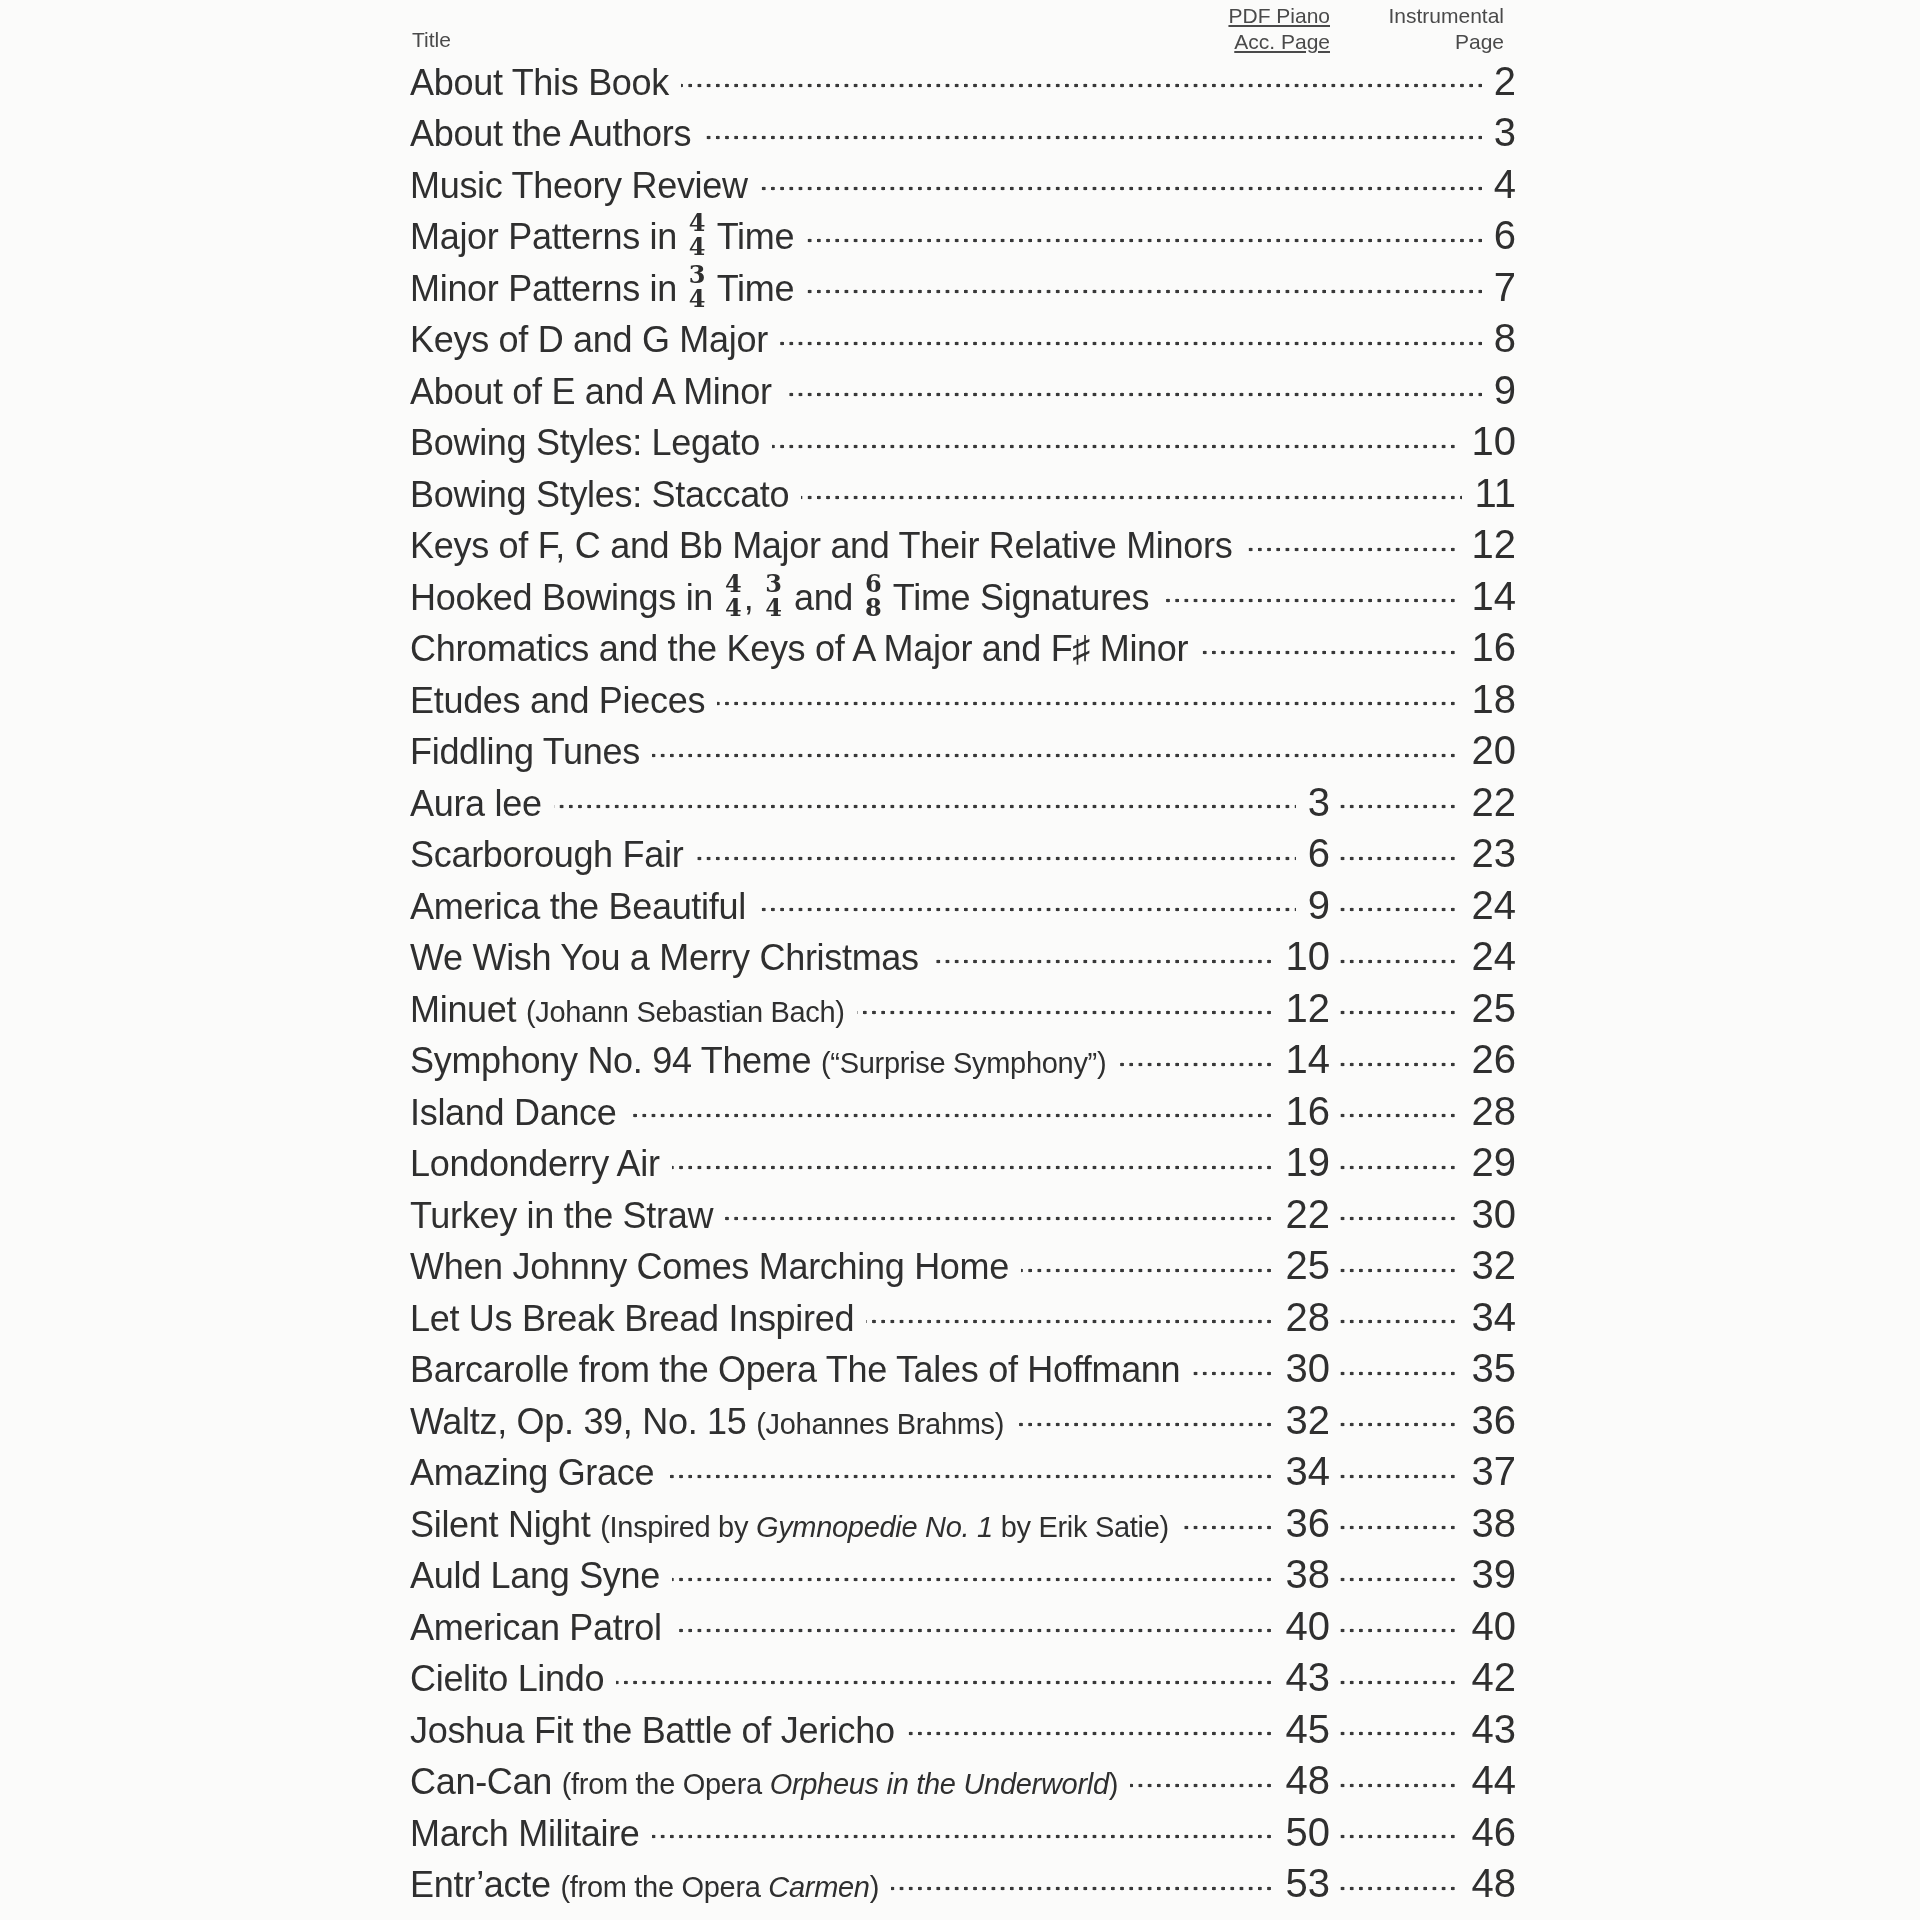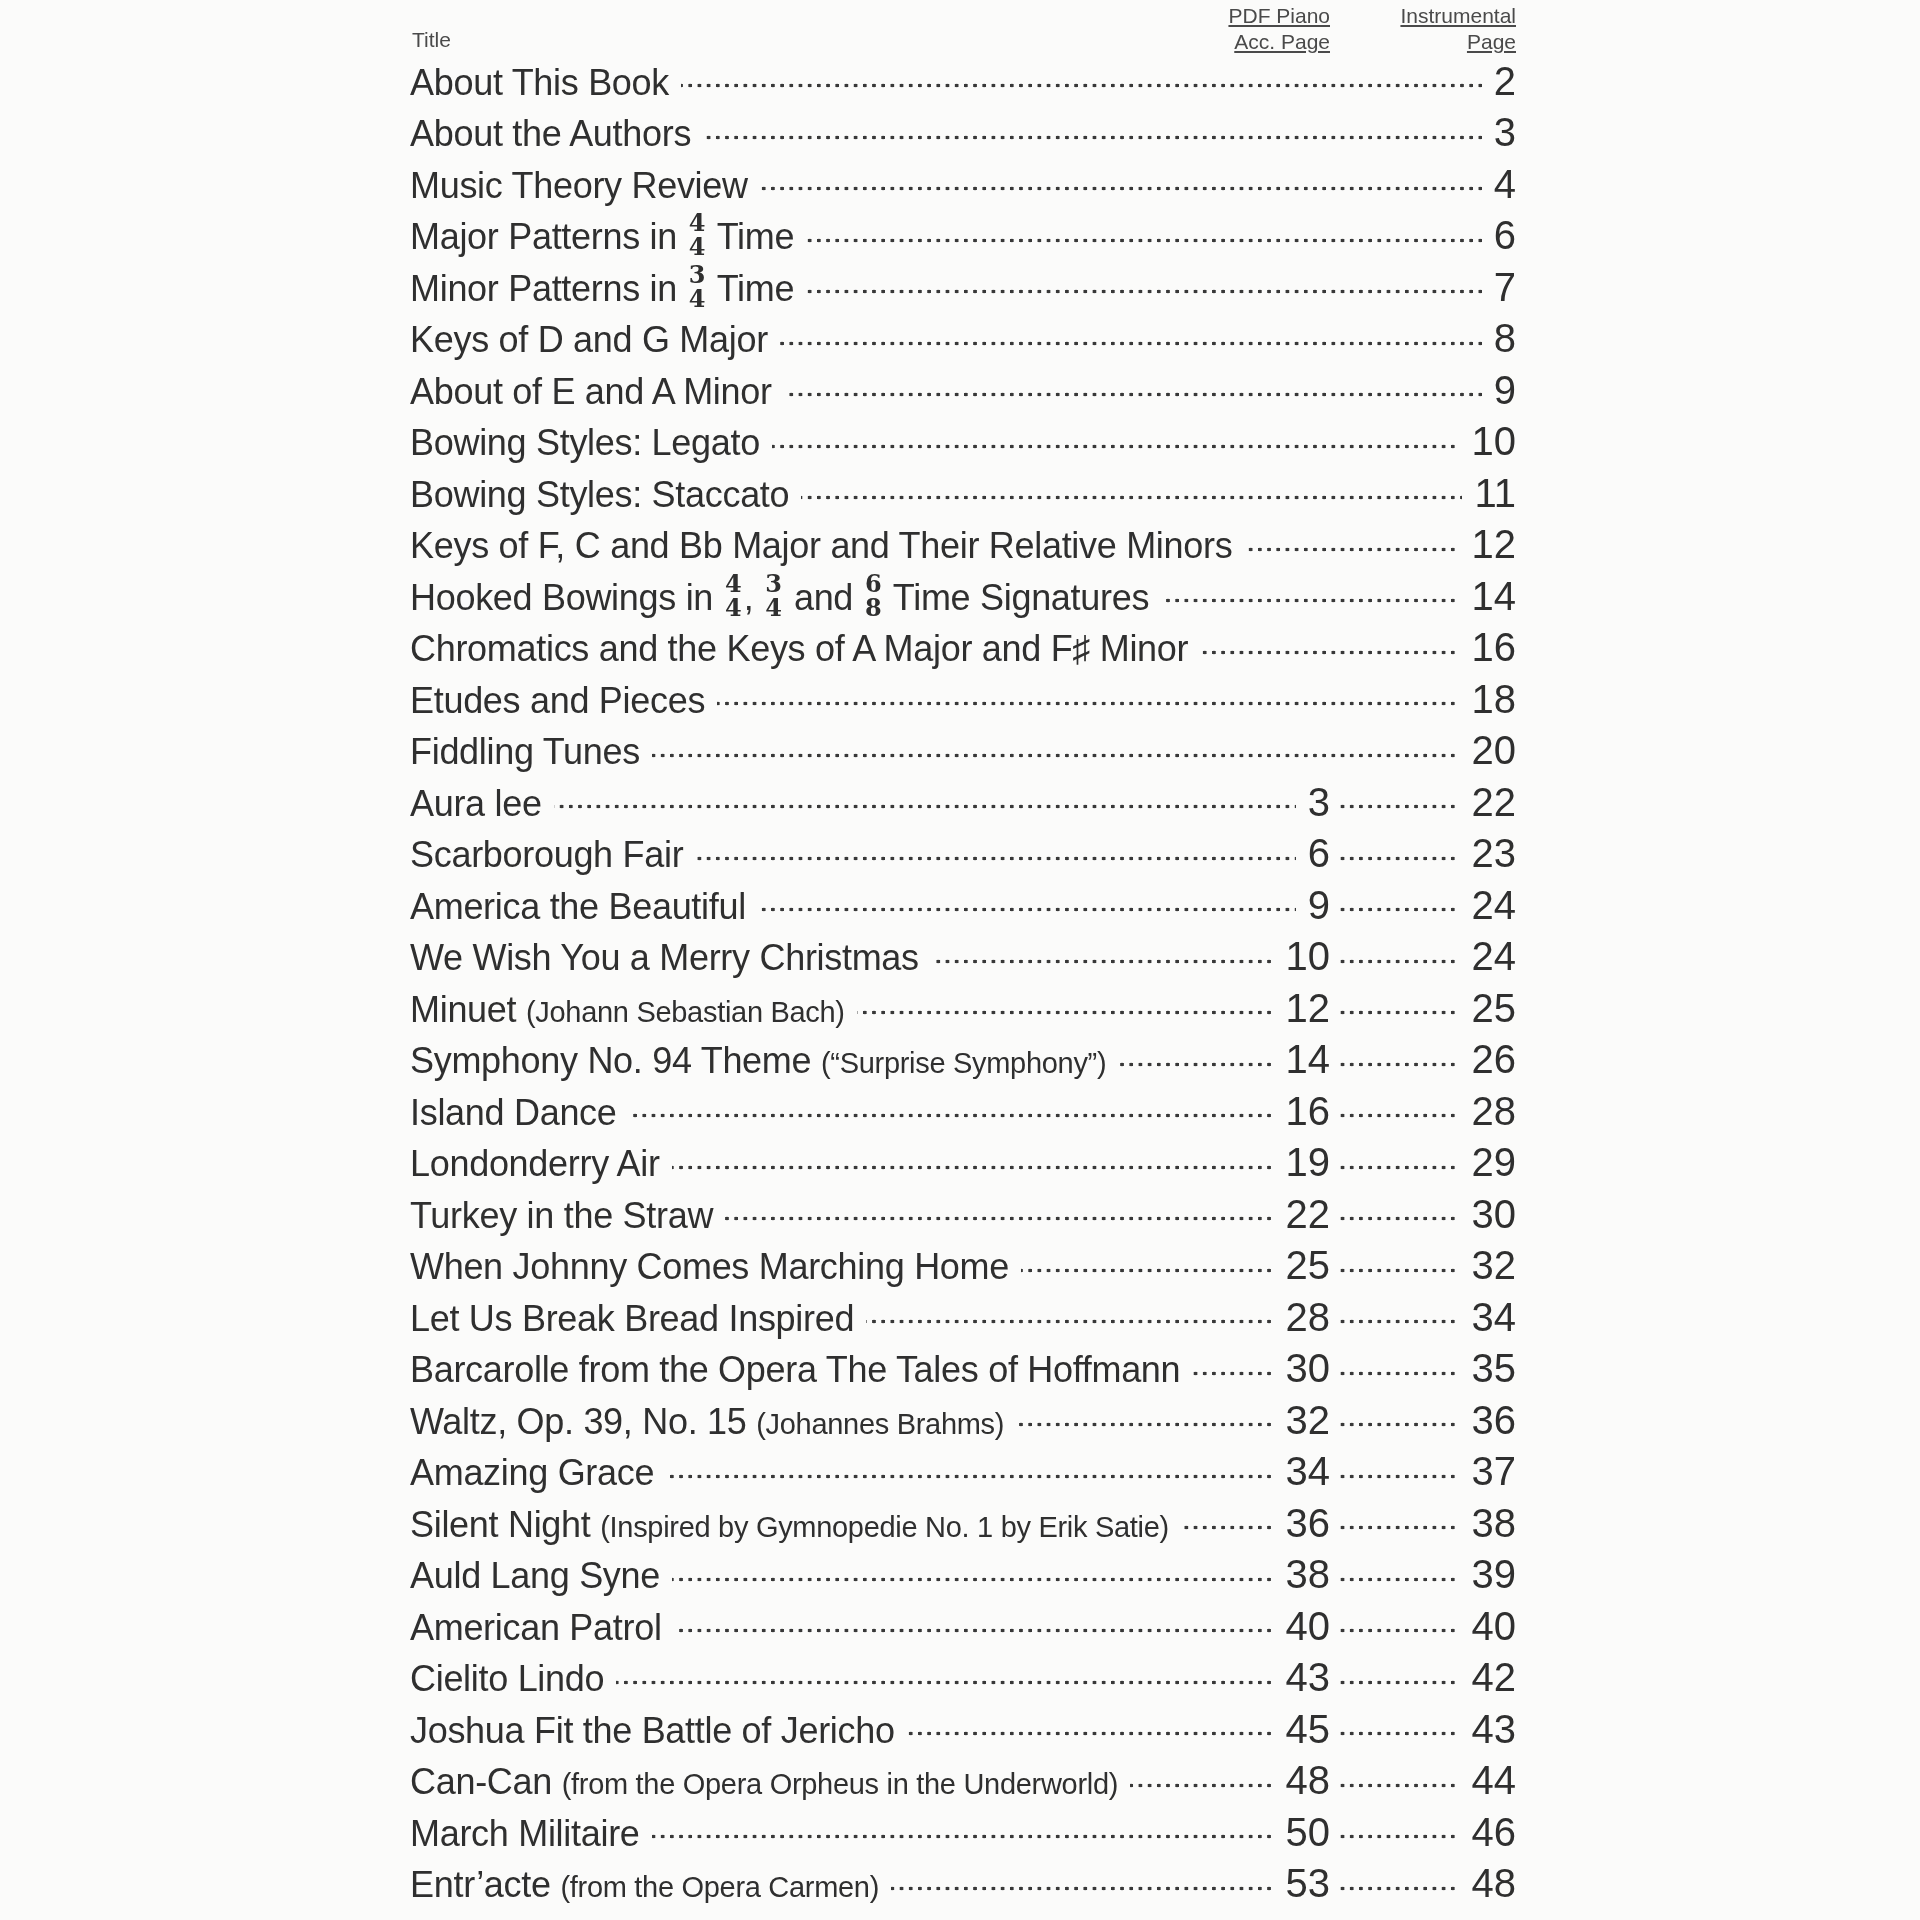--- a/index.html
+++ b/index.html
@@ -11,40 +11,40 @@
     color:#2f2f2f;
     overflow:hidden;
   }
   .toc{position:absolute;left:410px;top:0;width:1106px;}
 
   
   .toc-header{position:relative;height:56px;font-size:21px;color:#4a4a4a;}
   .h-title{position:absolute;left:2px;bottom:4px;}
   .h-col{position:absolute;top:3px;text-align:right;line-height:26px;}
   .h-acc{right:186px;text-decoration:underline;}
-  .h-inst{right:0;text-decoration:underline;}
+  .h-inst{right:12px;}
 
   
   #rows{position:relative;}
   .row{
     position:relative;height:51.5px;
     background-image:radial-gradient(circle,#383838 1.75px,rgba(0,0,0,0) 2.15px);
     background-size:9.2px 9.2px;
     background-repeat:repeat-x;
     background-position:0 calc(100% - 17px);
   }
   .etitle{
     position:absolute;left:0;bottom:7px;
     background:#fbfbfa;
     padding-right:12px;
     white-space:nowrap;
     font-size:36px;line-height:1;letter-spacing:-0.3px;
   }
   .small{font-size:29px;}
-  .ital{}
+  .ital{font-style:italic;}
   .num{
     position:absolute;bottom:7px;
     background:#fbfbfa;
     font-size:40px;line-height:1;
   }
   .num.acc{right:180px;padding:0 6px 0 12px;}
   .num.inst{right:0;padding:0 0 0 12px;}
 
   
   .frac{

